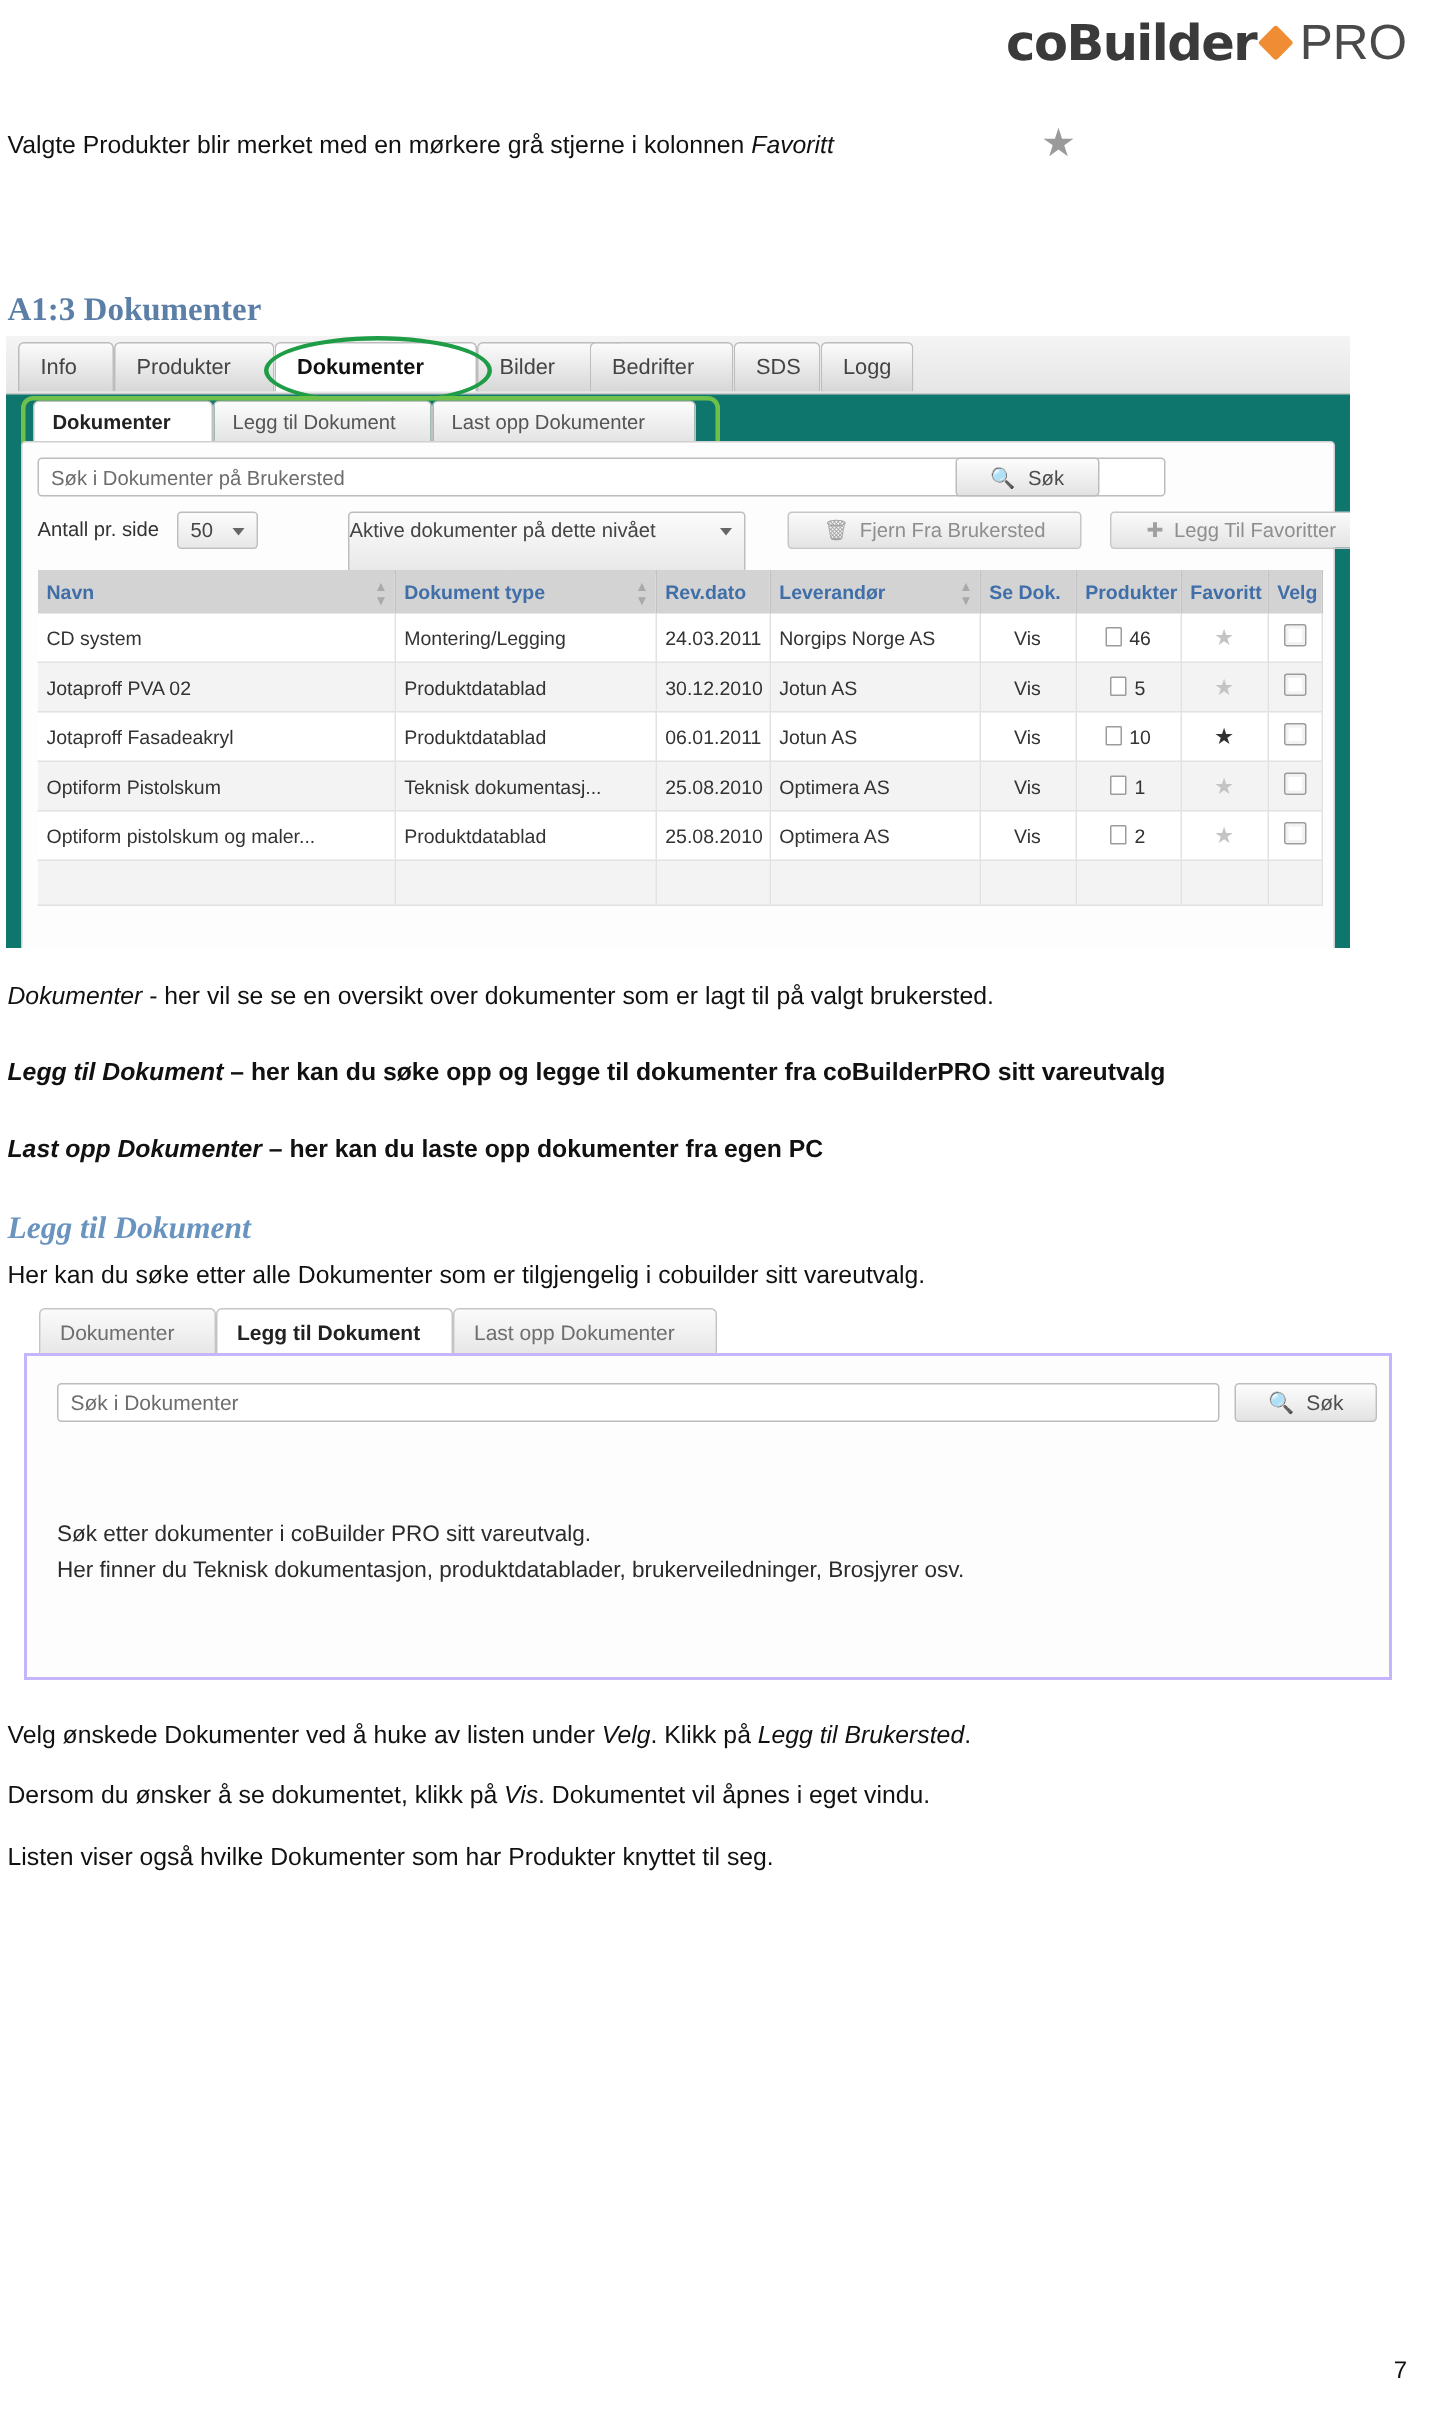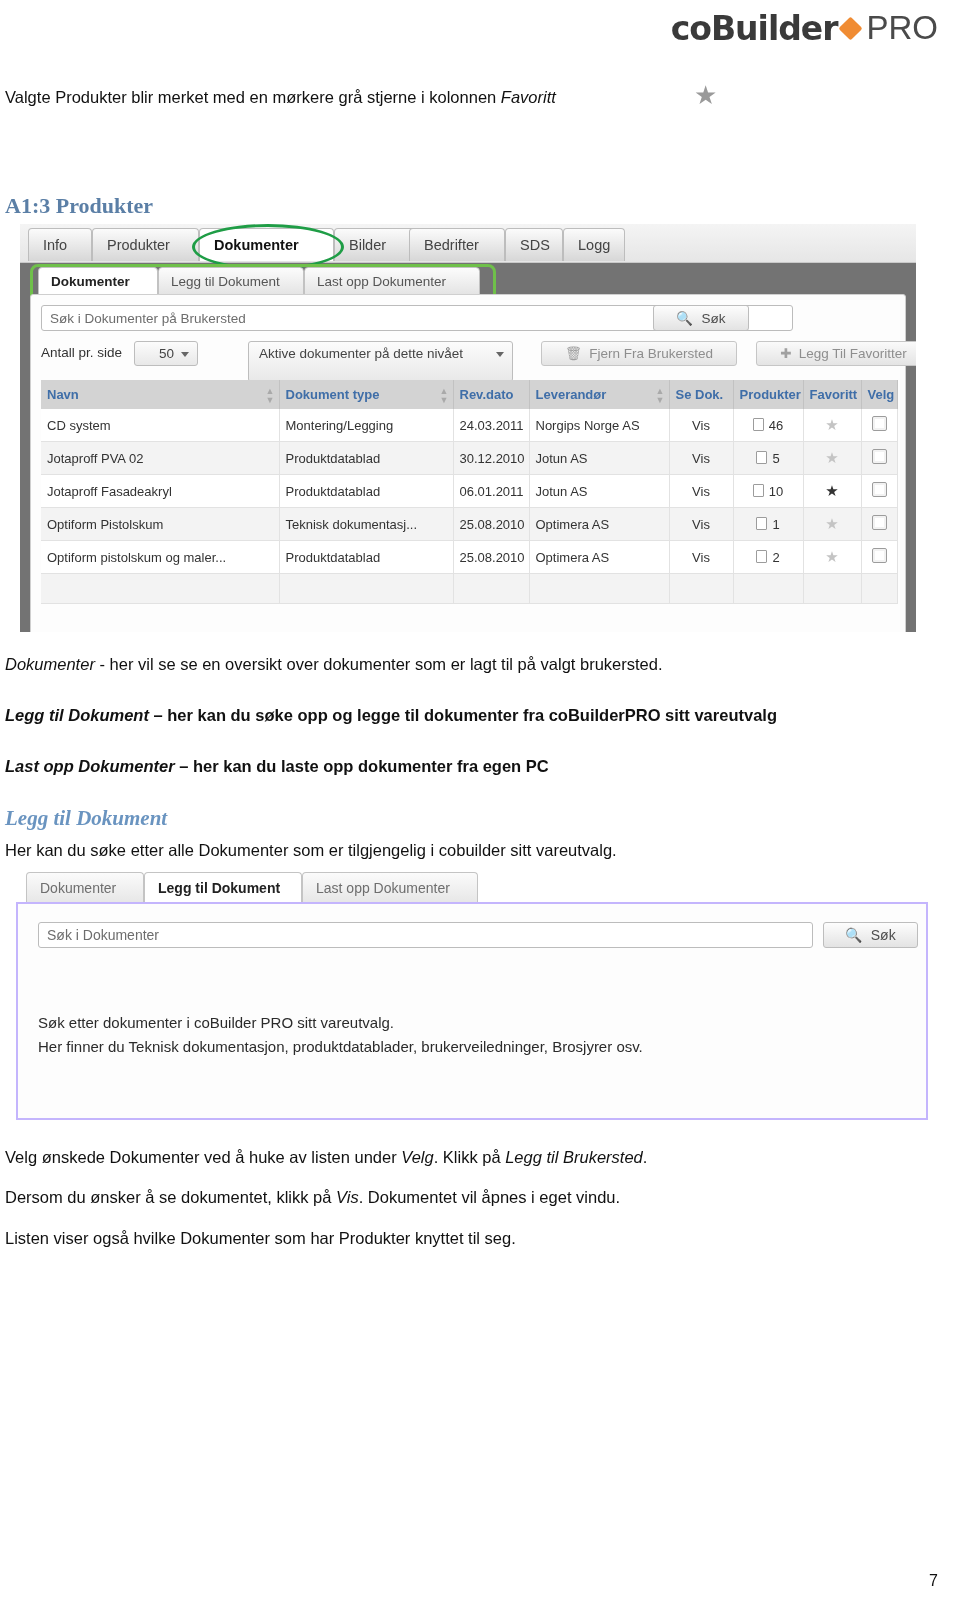--- a/index.html
+++ b/index.html
@@ -21,22 +21,22 @@
   
   .intro-line{position:absolute; top:88px; left:5px; right:0; font-size:16.5px; color:#111; white-space:nowrap;}
   .intro-line i{font-style:italic;}
   .intro-star{position:absolute; top:82px; left:694px; font-size:26px; color:#9a9a9a; line-height:1;}
 
   
   .h-section{position:absolute; top:193px; left:5px; font-family:"Liberation Serif", serif;
     font-weight:bold; font-size:22px; color:#5b7fa6;}
 
   
-  .shot1{position:absolute; top:224px; left:20px; width:896px; height:408px; overflow:hidden;
-    background:#737373;}
+  .shot1{position:absolute; top:224px; left:4px; width:896px; height:408px; overflow:hidden;
+    background:#0f766e;}
   .shot1-inner{position:relative; width:896px; height:420px;}
 
   .tabbar{position:absolute; top:0; left:0; width:896px; height:38px;
     background:linear-gradient(#f4f4f4,#e6e6e6); border-bottom:1px solid #c9c9c9;}
   .tab{position:absolute; top:4px; height:33px; line-height:33px; padding:0 14px;
     background:linear-gradient(#fbfbfb,#d7d7d7); border:1px solid #bdbdbd; border-bottom:none;
     border-radius:4px 4px 0 0; font-size:14.5px; color:#444; box-sizing:border-box; white-space:nowrap;}
   .tab.active{background:#ffffff; color:#111; font-weight:bold; border-color:#bdbdbd;}
 
   .greenring{position:absolute; border:3px solid #1f9d46; border-radius:50%;}
@@ -55,26 +55,26 @@
   .searchbox{position:absolute; left:0; top:0; width:752px; height:26px; background:#fff;
     border:1px solid #bcbcbc; border-radius:3px; box-sizing:border-box;
     font-size:13.5px; color:#6d6d6d; line-height:25px; padding-left:8px; white-space:nowrap; overflow:hidden;}
   .searchbtn{position:absolute; right:0; top:0; width:96px; height:26px;
     background:linear-gradient(#fdfdfd,#e3e3e3); border:1px solid #bdbdbd; border-radius:3px;
     box-sizing:border-box; font-size:13.5px; color:#4d4d4d; line-height:25px; text-align:center;}
   .searchbtn .mag{display:inline-block; margin-right:8px; color:#555;}
 
   .toolrow{position:absolute; top:46px; left:10px; width:856px; height:26px; font-size:13px; color:#3f3f3f;}
   .tool-label{position:absolute; left:0; top:4px; font-size:13.5px; color:#333;}
-  .sel-small{position:absolute; left:93px; top:0; width:64px; height:25px;
+  .sel-small{position:absolute; left:93px; top:0; width:54px; height:25px;
     background:linear-gradient(#fcfcfc,#e8e8e8); border:1px solid #bdbdbd; border-radius:3px;
-    box-sizing:border-box; line-height:24px; padding-left:24px; font-size:13.5px; color:#444;}
+    box-sizing:border-box; line-height:24px; padding-left:8px; font-size:13.5px; color:#444;}
   .sel-big{position:absolute; left:207px; top:0; width:265px; height:41px;
     background:linear-gradient(#fcfcfc,#e8e8e8); border:1px solid #bdbdbd; border-radius:3px;
-    box-sizing:border-box; line-height:24px; padding-left:10px; font-size:13.5px; color:#444;}
+    box-sizing:border-box; line-height:24px; font-size:13.5px; color:#444;}
   .caret{position:absolute; right:8px; top:10px; width:0;height:0;
     border-left:4px solid transparent; border-right:4px solid transparent; border-top:5px solid #666;}
   .btn-flat{position:absolute; top:0; height:25px; background:linear-gradient(#fafafa,#e4e4e4);
     border:1px solid #c6c6c6; border-radius:3px; box-sizing:border-box; line-height:24px;
     font-size:13.5px; color:#8e8e8e; text-align:center; white-space:nowrap;}
   .btn-remove{left:500px; width:196px;}
   .btn-fav{left:715px; width:175px;}
   .btn-ico{display:inline-block; margin-right:7px; color:#a0a0a0;}
 
   
@@ -129,21 +129,21 @@
   <span class="logo-co">coBuilder</span>
   <span class="logo-diamond"></span>
   <span class="logo-pro">PRO</span>
 </div>
 
 <div class="intro-line">
   <span>Valgte Produkter blir merket med en mørkere grå stjerne i kolonnen </span><i>Favoritt</i>
 </div>
 <div class="intro-star">★</div>
 
-<div class="h-section">A1:3 Produkter</div>
+<div class="h-section">A1:3 Dokumenter</div>
 
 <div class="shot1">
  <div class="shot1-inner">
 
   <div class="tabbar">
     <div class="tab" style="left:8px;width:64px;">Info</div>
     <div class="tab" style="left:72px;width:107px;">Produkter</div>
     <div class="tab active" style="left:179px;width:135px;">Dokumenter</div>
     <div class="tab" style="left:314px;width:96px;">Bilder</div>
     <div class="tab" style="left:389px;width:96px;">Bedrifter</div>

